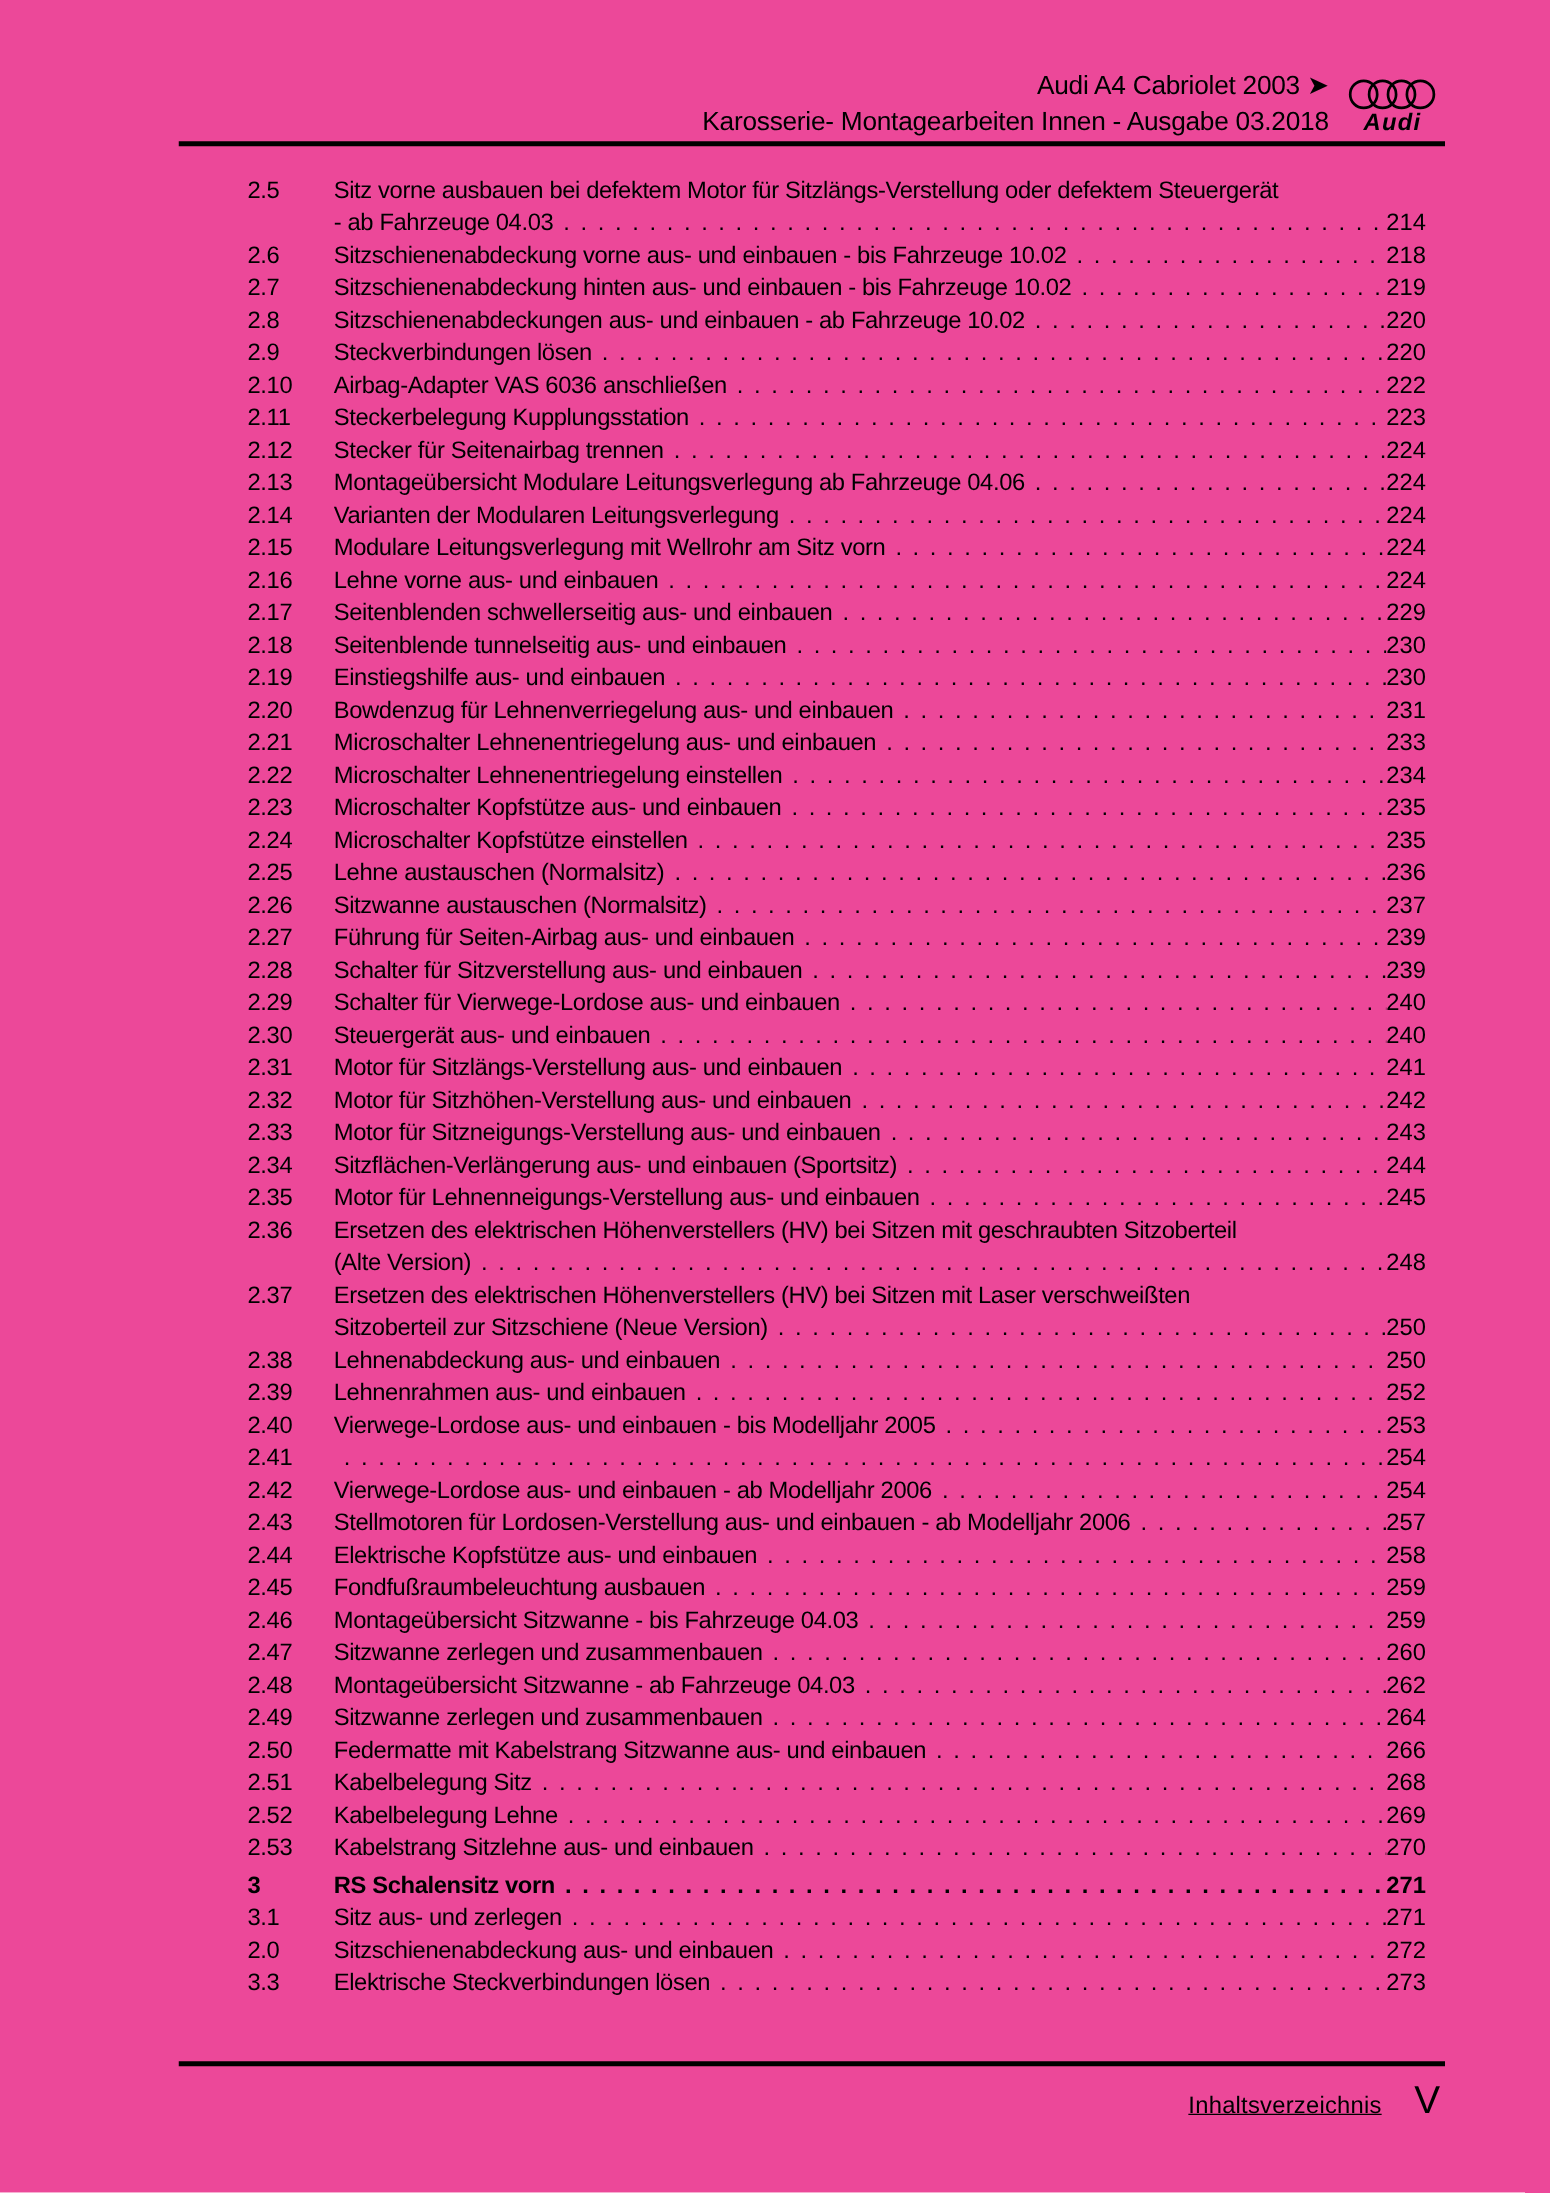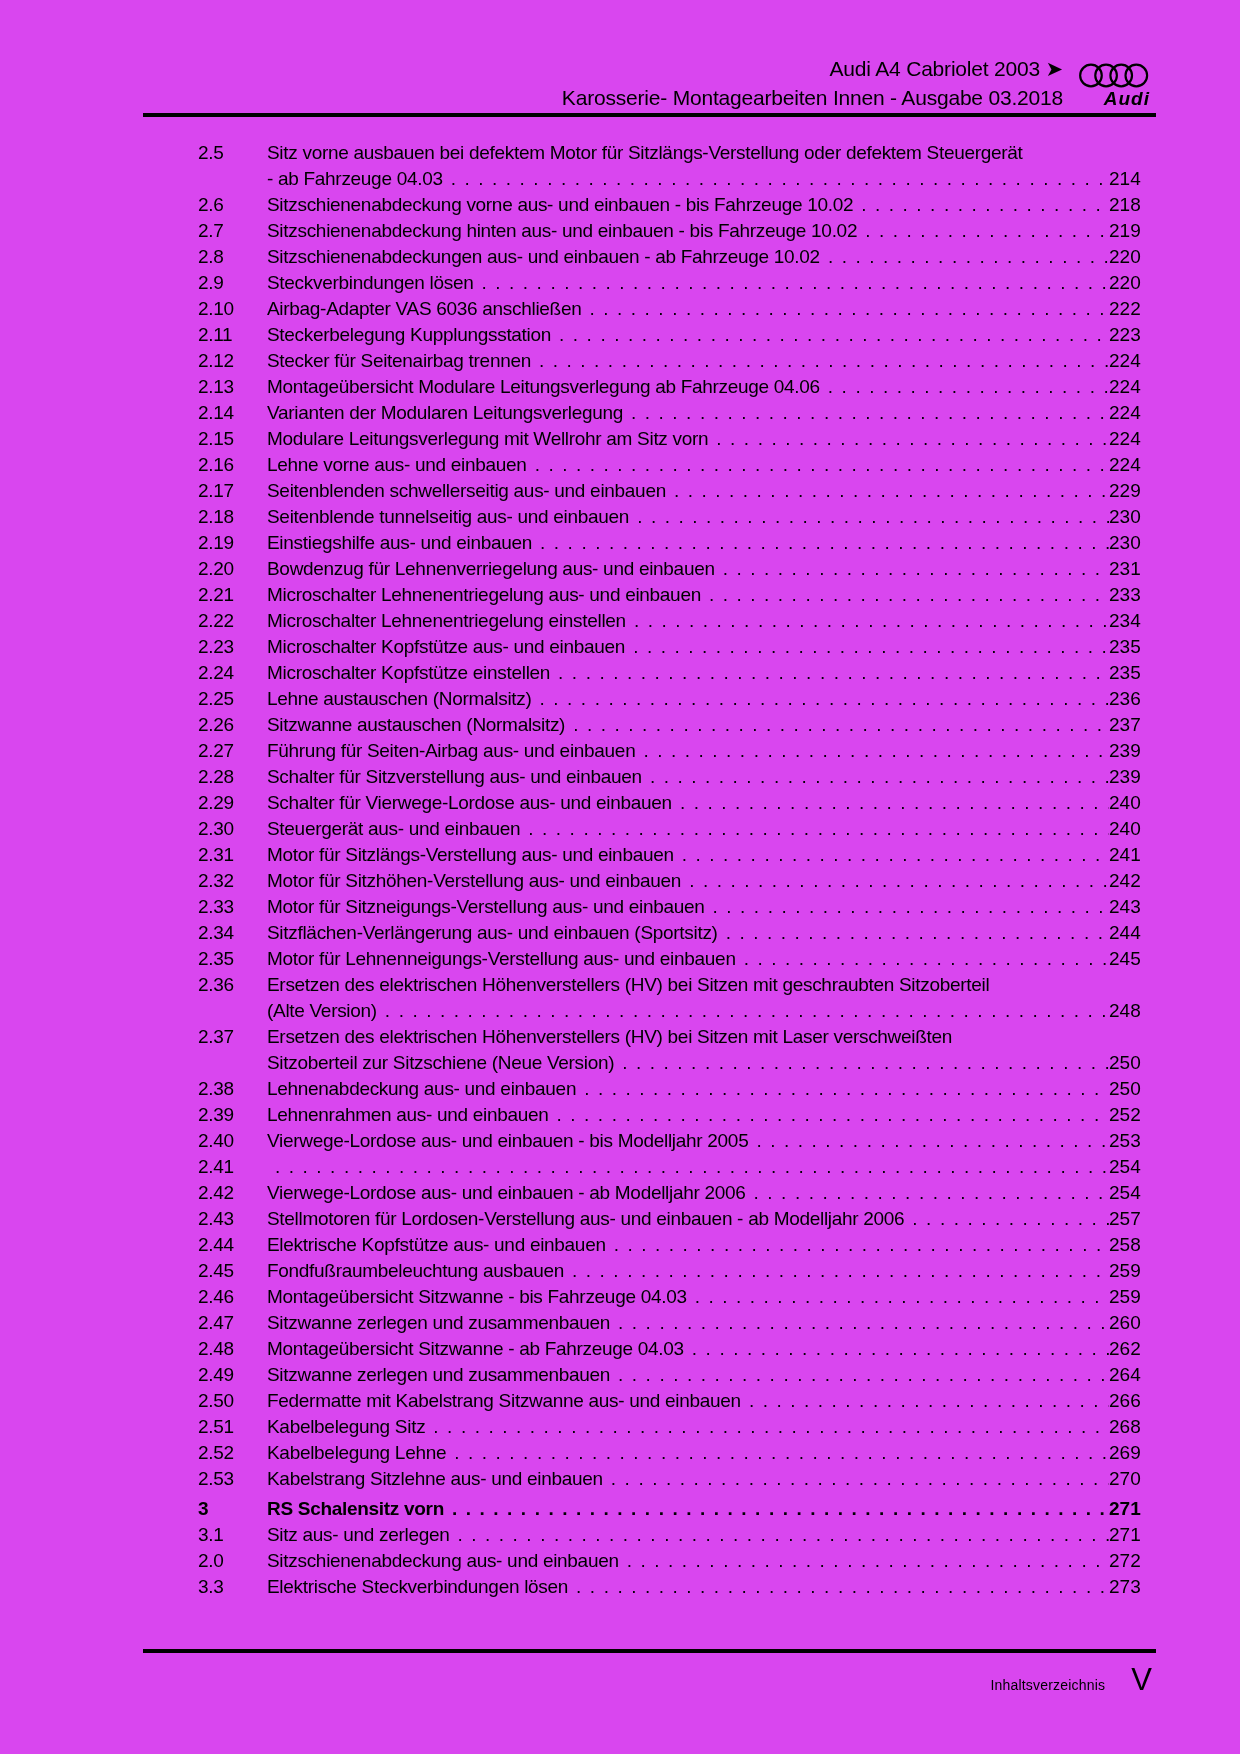--- a/index.html
+++ b/index.html
@@ -1,25 +1,25 @@
 <!DOCTYPE html>
 <html lang="de"><head>
 <meta charset="utf-8">
 <style>
   html,body{margin:0;padding:0;background:#fff;}
   .page{
-    position:relative;width:1240px;height:1754px;background:#d946ef;color:#000;
+    position:relative;width:1240px;height:1754px;background:#ec4899;color:#000;
     font-family:"Liberation Sans",sans-serif;overflow:hidden;
   }
   
   .header-text{
     position:absolute;top:54px;right:177px;text-align:right;
     font-size:21px;line-height:29px;letter-spacing:-0.2px;white-space:nowrap;
   }
-  .brand{position:absolute;top:62px;right:90px;width:72px;text-align:right;}
+  .brand{position:absolute;top:62px;right:90px;width:72px;text-align:center;}
   .rings{display:block;width:72px;height:27px;margin:0 auto;}
   .wordmark{
     font-weight:bold;font-style:italic;font-size:19px;letter-spacing:1px;
     margin-top:-1px;
   }
   .rule{position:absolute;left:143px;width:1013px;height:4px;background:#000;}
   .rule-header{top:113px;}
   .rule-footer{top:1649px;}
   
   .toc{
@@ -35,21 +35,21 @@
   .leader{
     flex:1 1 0%;min-width:0;overflow:hidden;white-space:nowrap;
     letter-spacing:8.5px;padding-left:8px;letter-spacing:8.5px;
   }
   .pnum{flex:0 0 auto;min-width:42px;text-align:left;letter-spacing:0;}
   
   .footer{
     position:absolute;top:1662px;right:88px;
     display:flex;align-items:baseline;
   }
-  .flabel{font-size:14px;letter-spacing:0.2px;}
+  .flabel{font-size:19px;letter-spacing:0.2px;text-decoration:underline;}
   .froman{font-size:31px;margin-left:26px;}
 </style>
 </head>
 <body>
 
 <div class="page">
 
   <div class="header-text">
     <div>Audi A4 Cabriolet 2003 ➤</div>
     <div>Karosserie- Montagearbeiten Innen - Ausgabe 03.2018</div>

